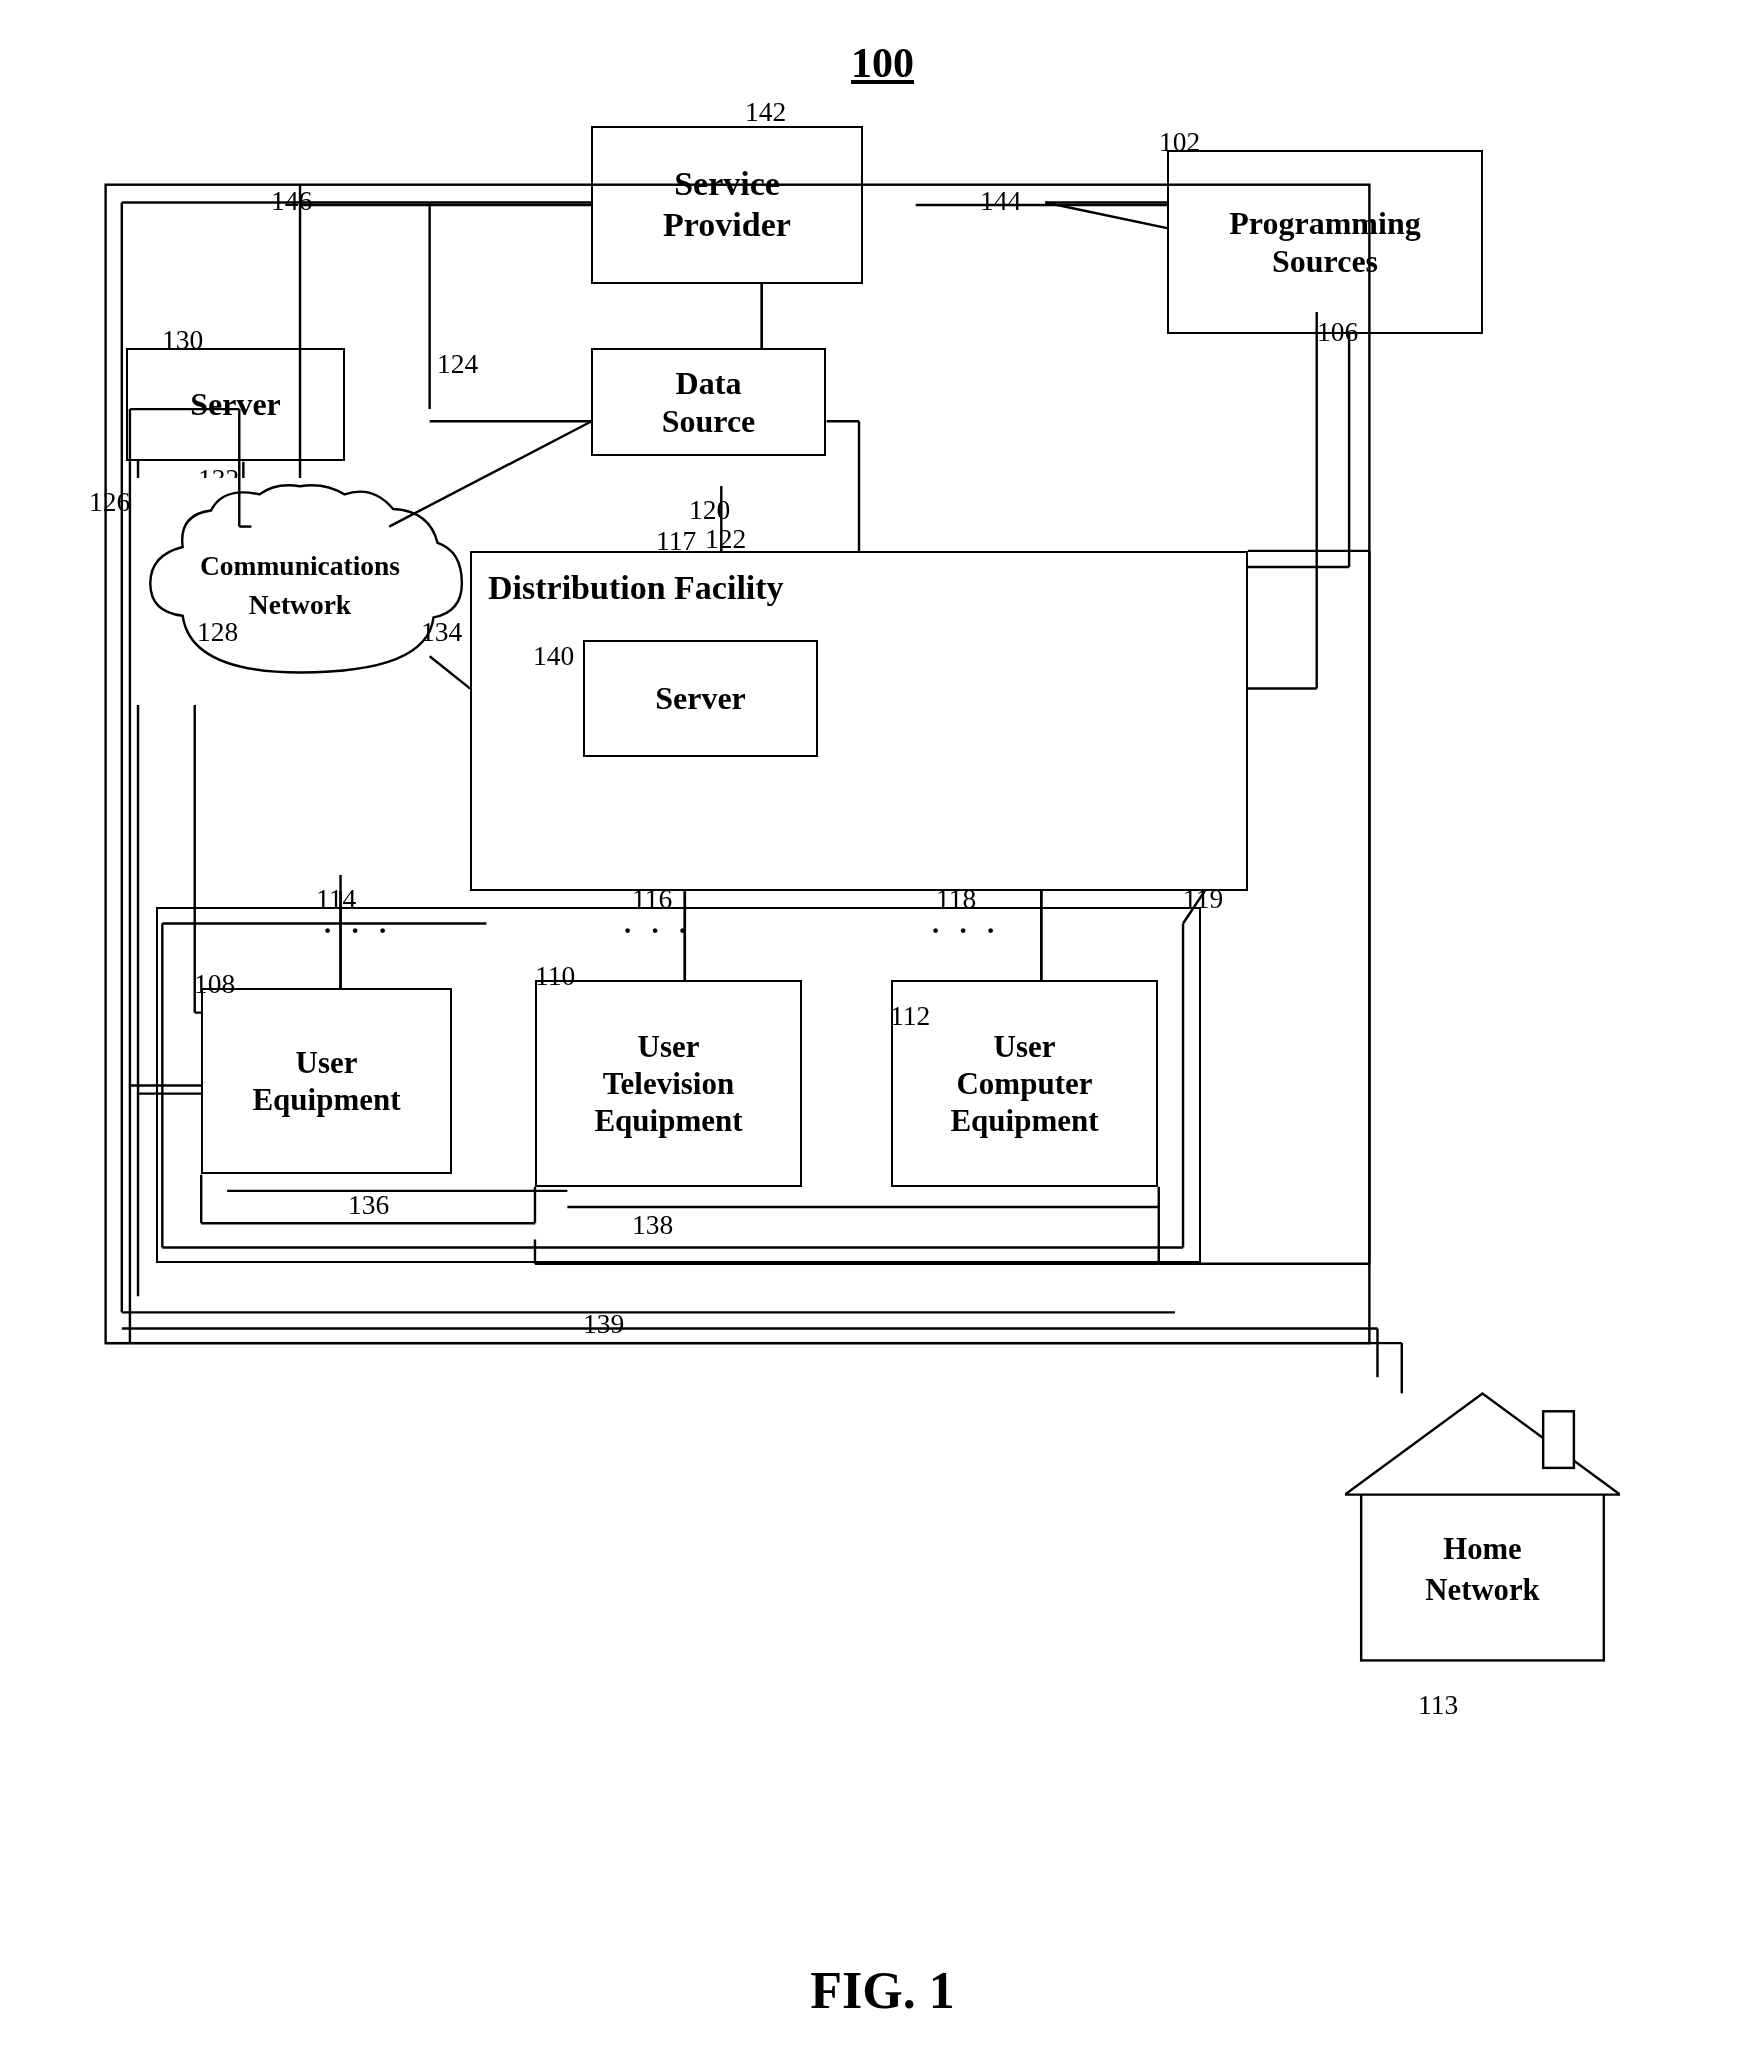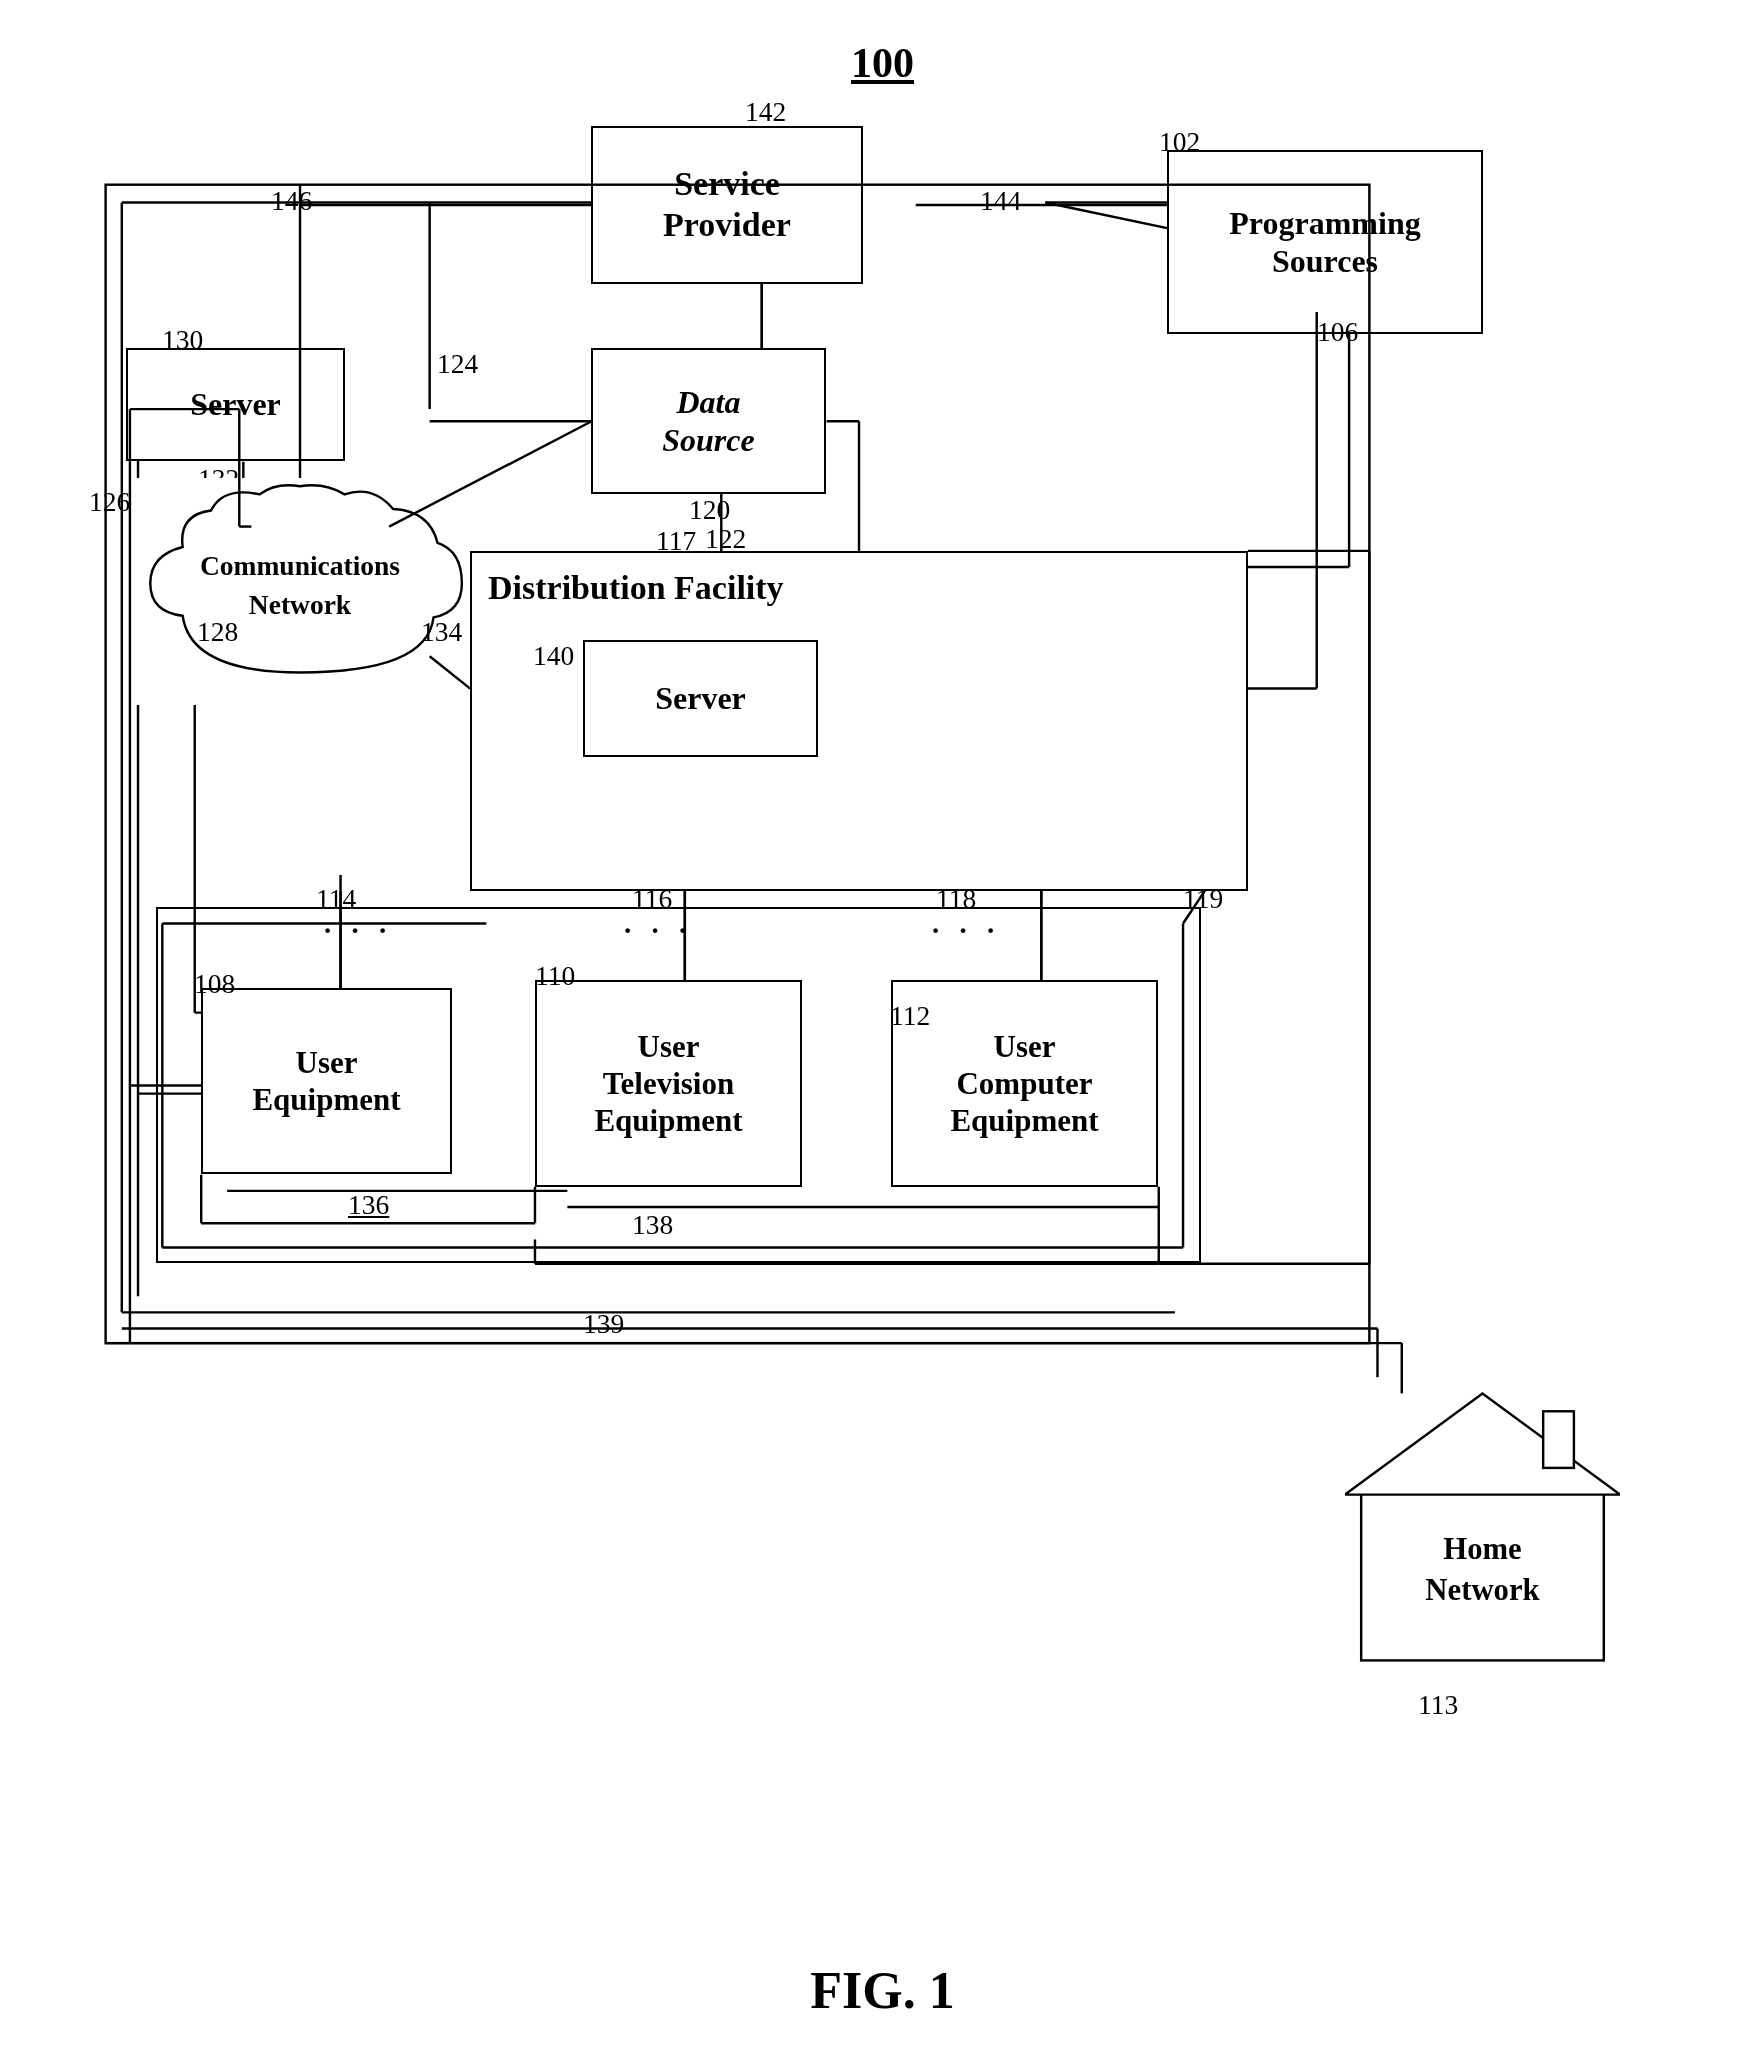--- a/index.html
+++ b/index.html
@@ -164,21 +164,21 @@
 <span class="label-ref" style="left:745px; top:96px;">142</span>
 <span class="label-ref" style="left:271px; top:185px;">146</span>
 <span class="label-ref" style="left:980px; top:185px;">144</span>
 
 <div class="box" style="left:1167px; top:150px; width:316px; height:184px; font-size:32px;">
   Programming<br>Sources
 </div>
 <span class="label-ref" style="left:1159px; top:126px;">102</span>
 <span class="label-ref" style="left:1317px; top:316px;">106</span>
 
-<div class="box" style="left:591px; top:348px; width:235px; height:146px; font-size:32px;font-style:italic;">
+<div class="box" style="left:591px; top:348px; width:235px; height:108px; font-size:32px;">
   Data<br>Source
 </div>
 <span class="label-ref" style="left:689px; top:494px;">120</span>
 <span class="label-ref" style="left:437px; top:348px;">124</span>
 <span class="label-ref" style="left:705px; top:523px;">122</span>
 
 <div class="box" style="left:126px; top:348px; width:219px; height:113px; font-size:32px;">
   Server
 </div>
 <span class="label-ref" style="left:162px; top:324px;">130</span>
@@ -239,21 +239,21 @@
 <div class="box" style="left:535px; top:980px; width:267px; height:207px; font-size:31px;">
   User<br>Television<br>Equipment
 </div>
 <span class="label-ref" style="left:535px; top:960px;">110</span>
 
 <div class="box" style="left:891px; top:980px; width:267px; height:207px; font-size:31px;">
   User<br>Computer<br>Equipment
 </div>
 <span class="label-ref" style="left:890px; top:960px;margin-top:40px;">112</span>
 
-<span class="label-ref" style="left:348px; top:1189px;text-decoration:underline;">136</span>
+<span class="label-ref" style="left:348px; top:1189px;">136</span>
 
 <span class="label-ref" style="left:632px; top:1209px;">138</span>
 
 <span class="label-ref" style="left:583px; top:1308px;">139</span>
 
 <svg style="position:absolute;top:0;left:0;width:1765px;height:2069px;pointer-events:none;" xmlns="http://www.w3.org/2000/svg" viewBox="0 0 2178 2554" width="1765" height="2069">
 
   <rect x="130" y="228" width="1560" height="1430" fill="none" stroke="#000" stroke-width="3"></rect>
 
   <line x1="248" y1="1450" x2="248" y2="1510" stroke="#000" stroke-width="3"></line>

